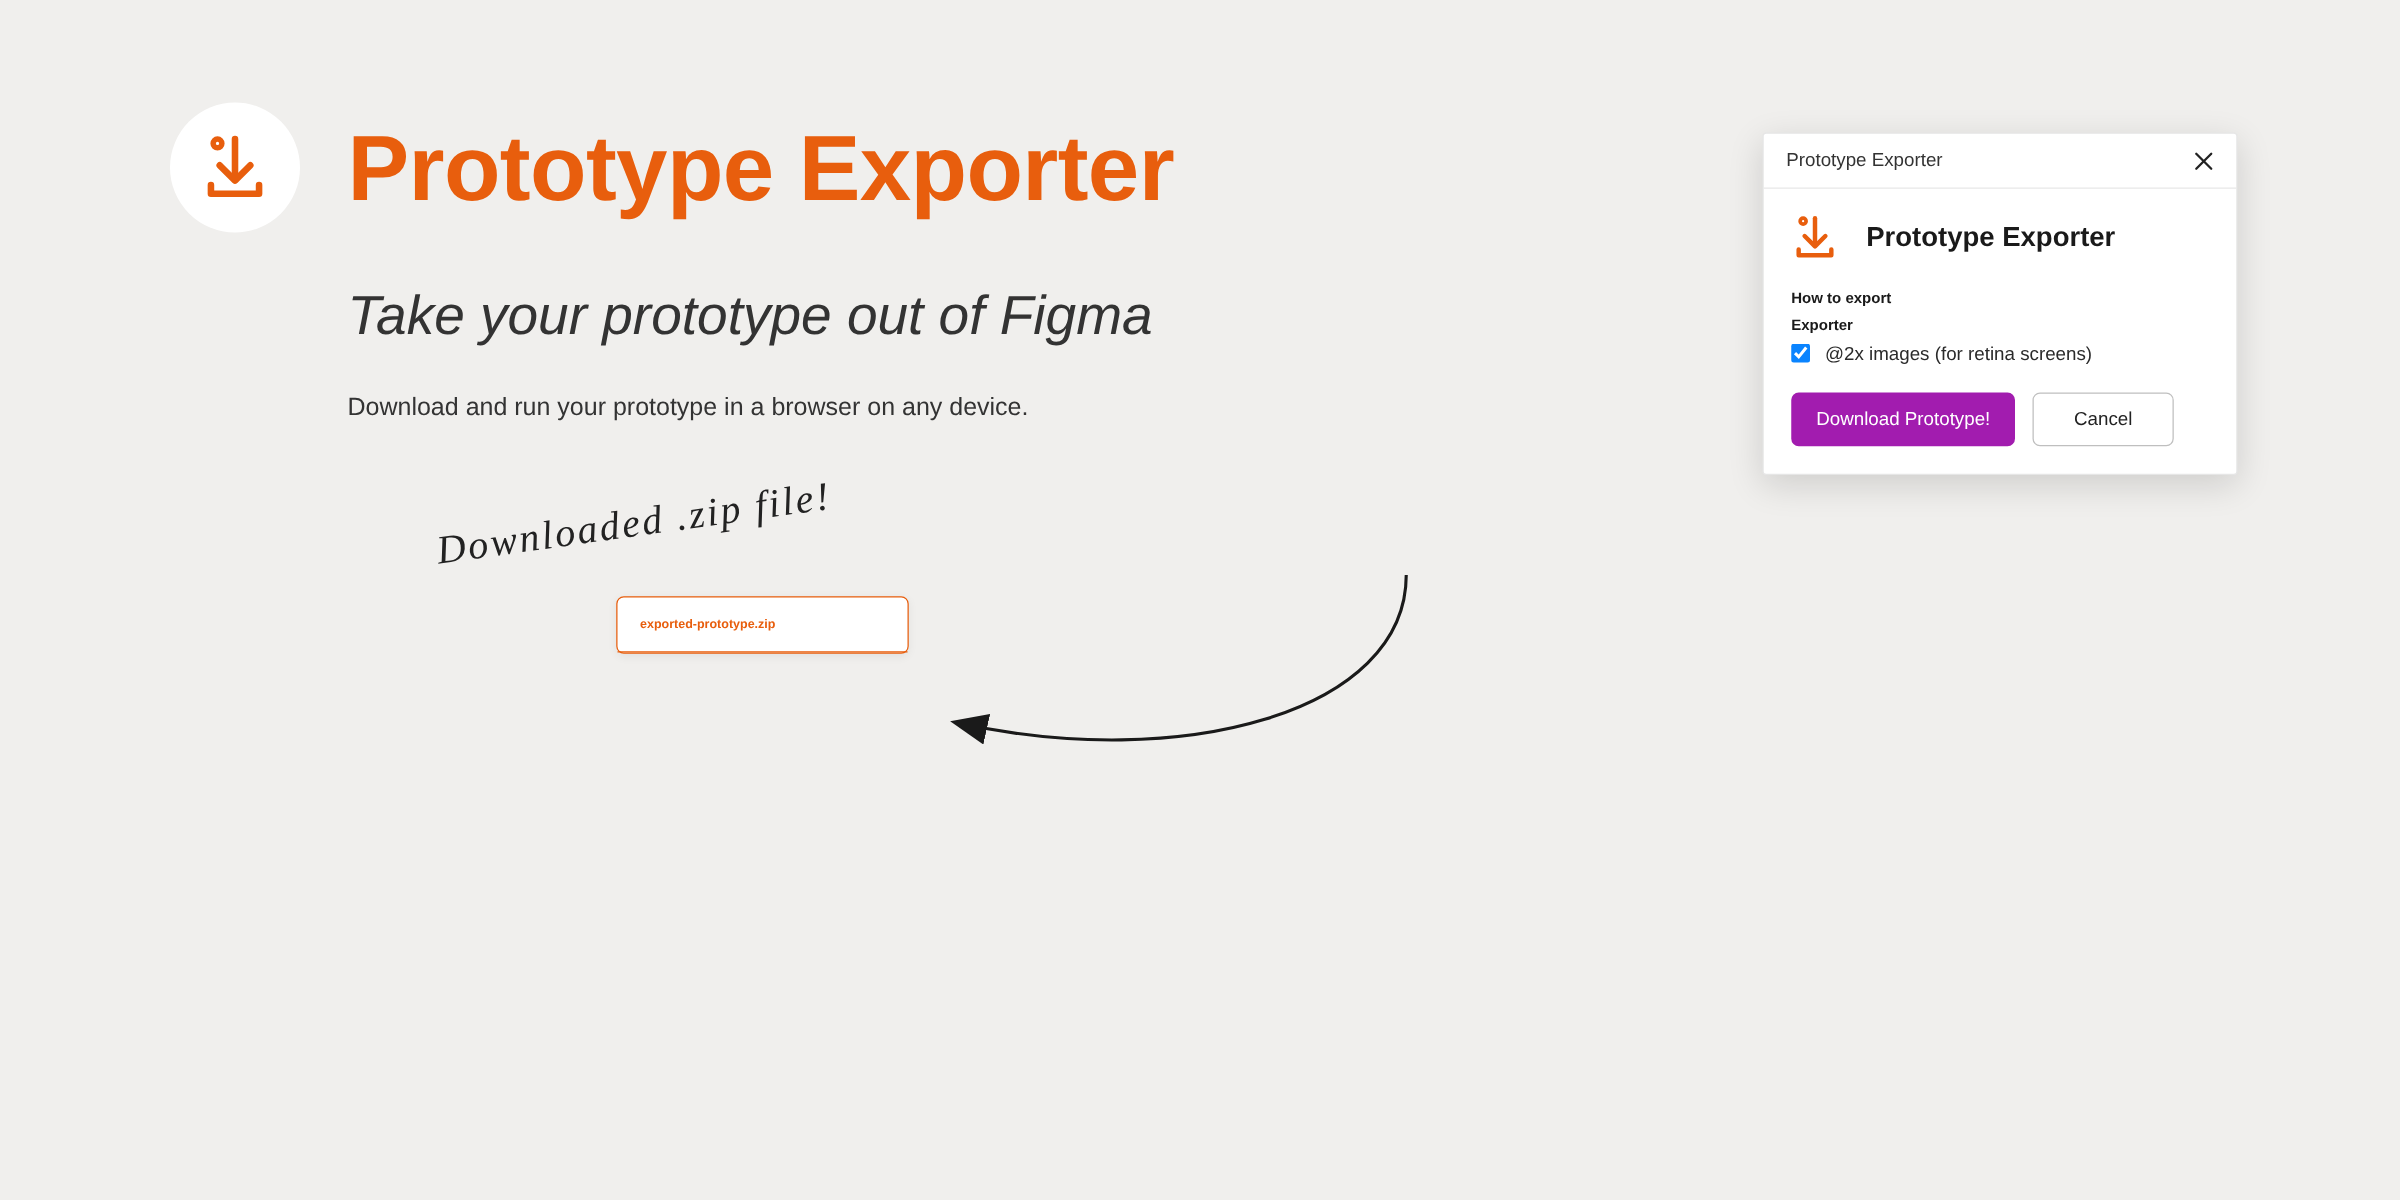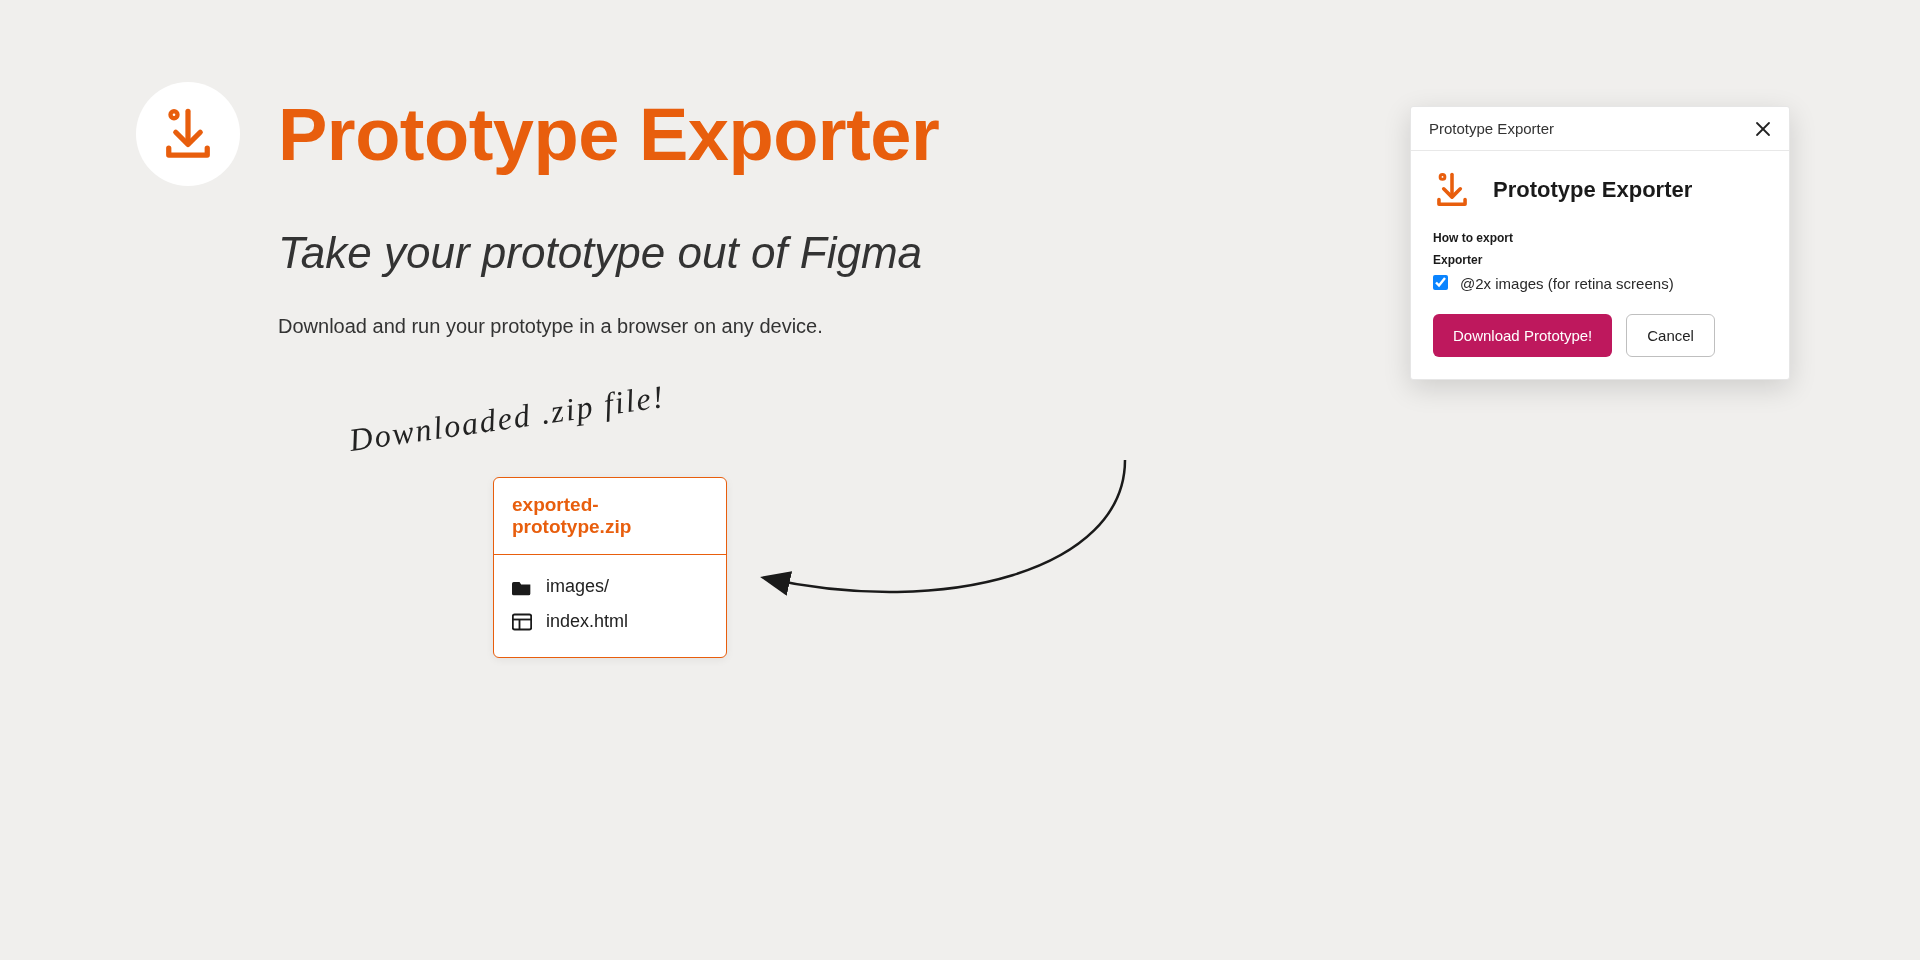--- a/index.html
+++ b/index.html
@@ -41,21 +41,21 @@
       letter-spacing: 2px;
     }
 
     
     .zip-card {
       position: absolute; left: 493px; top: 477px; width: 234px;
       background: #fff; border: 1.5px solid #e85e0d; border-radius: 6px;
       box-shadow: 0 2px 8px rgba(0,0,0,0.06);
     }
     .zip-header {
-      padding: 16px 18px; font-size: 19px; font-weight: 700; color: #e85e0d;
+      padding: 16px 18px; font-size: 10px; font-weight: 700; color: #e85e0d;
       border-bottom: 1.5px solid #e85e0d;
     }
     .zip-body { padding: 14px 18px 18px; }
     .zip-row { display: flex; align-items: center; gap: 14px; font-size: 18px; color: #222; padding: 7px 0; }
     .zip-row svg { width: 20px; height: 18px; }
 
     
     .panel {
       position: absolute; right: 130px; top: 106px; width: 380px;
       background: #fff; border: 1px solid #e6e6e6; border-radius: 3px;
@@ -69,26 +69,26 @@
     .panel-body { padding: 20px 22px 22px; }
     .panel-brand { display: flex; align-items: center; gap: 22px; margin-bottom: 22px; }
     .panel-brand svg { width: 38px; height: 38px; }
     .panel-brand-title { font-size: 22px; font-weight: 800; color: #1a1a1a; }
     .section-h { font-size: 12px; font-weight: 700; color: #1a1a1a; margin-bottom: 8px; }
     .steps { font-size: 15px; color: #2a2a2a; line-height: 1.55; margin-bottom: 18px; }
     .setting-row { display: flex; align-items: flex-start; gap: 12px; font-size: 15px; color: #2a2a2a; margin-bottom: 22px; }
     .setting-row input[type=checkbox] { width: 15px; height: 15px; accent-color: #0a84ff; }
     .btn-row { display: flex; gap: 14px; }
     .btn-primary {
-      background: #be185d; color: #fff; font-size: 15px; font-weight: 500;
+      background: #a21caf; color: #fff; font-size: 15px; font-weight: 500;
       border: none; border-radius: 6px; padding: 12px 20px; cursor: pointer;
     }
     .btn-secondary {
       background: #fff; color: #222; font-size: 15px; border: 1px solid #bfbfbf;
-      border-radius: 6px; padding: 12px 20px; cursor: pointer;
+      border-radius: 6px; padding: 12px 32px; cursor: pointer;
     }
 
     
     .arrow { position: absolute; left: 745px; top: 450px; pointer-events: none; }
   </style>
 </head>
 <body>
 
 <section class="hero">
   <div class="hero-row">
@@ -103,36 +103,20 @@
     <h1 class="hero-title">Prototype Exporter</h1>
   </div>
   <h2 class="hero-subtitle">Take your prototype out of Figma</h2>
   <p class="hero-body">Download and run your prototype in a browser on any device.</p>
 </section>
 
 <div class="handwritten">Downloaded .zip file!</div>
 
 <div class="zip-card">
   <div class="zip-header">exported-prototype.zip</div>
-  <div class="zip-body">
-    <div class="zip-row">
-      <svg viewBox="0 0 24 20">
-        <path d="M2 4 h7 l2 3 h11 v11 a2 2 0 0 1 -2 2 H2 a2 2 0 0 1 -2 -2 V6 a2 2 0 0 1 2 -2 z" fill="#1a1a1a"></path>
-      </svg>
-      <span>images/</span>
-    </div>
-    <div class="zip-row">
-      <svg viewBox="0 0 24 20">
-        <rect x="1" y="1" width="22" height="18" rx="2" fill="none" stroke="#1a1a1a" stroke-width="2.2"></rect>
-        <line x1="1" y1="7" x2="23" y2="7" stroke="#1a1a1a" stroke-width="2.2"></line>
-        <line x1="9" y1="7" x2="9" y2="19" stroke="#1a1a1a" stroke-width="2.2"></line>
-      </svg>
-      <span>index.html</span>
-    </div>
-  </div>
 </div>
 
 <svg class="arrow" width="420" height="220" viewBox="0 0 420 220">
   <defs>
     <marker id="arrowhead" markerWidth="12" markerHeight="10" refX="10" refY="5" orient="auto">
       <path d="M0 0 L12 5 L0 10 z" fill="#1a1a1a"></path>
     </marker>
   </defs>
   <path d="M 380 10 C 380 120, 200 168, 20 128" stroke="#1a1a1a" stroke-width="2.5" fill="none" marker-end="url(#arrowhead)"></path>
 </svg>

